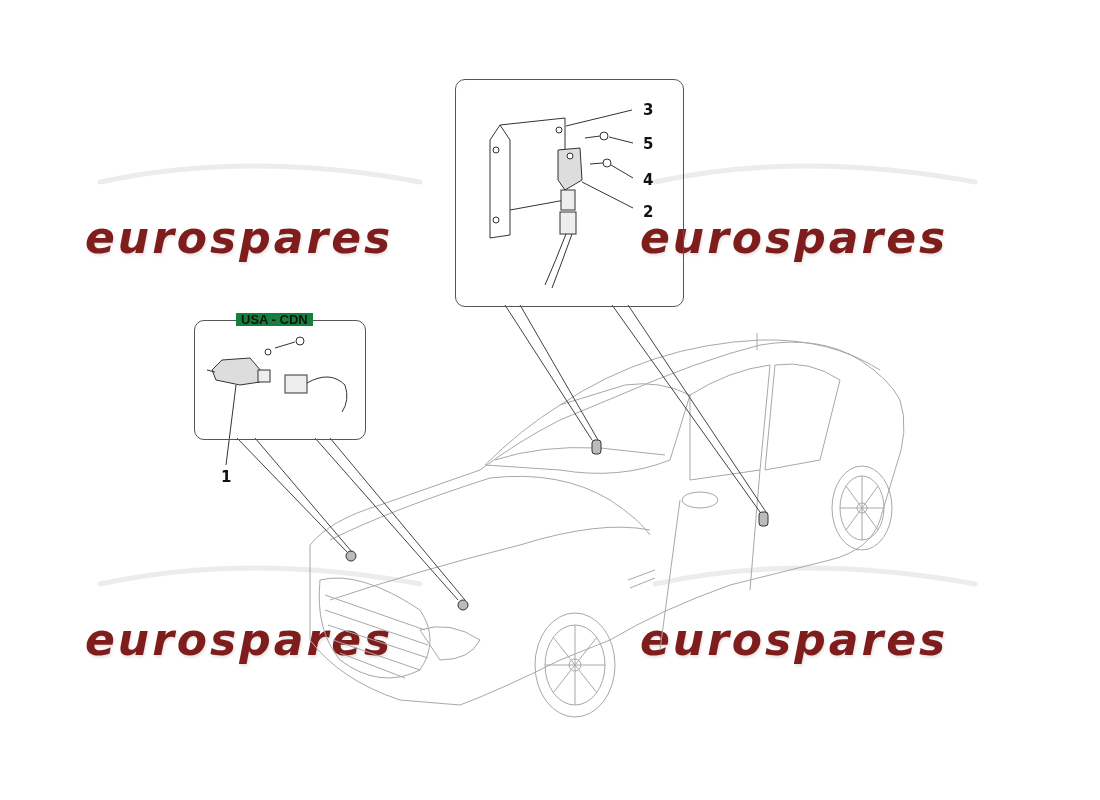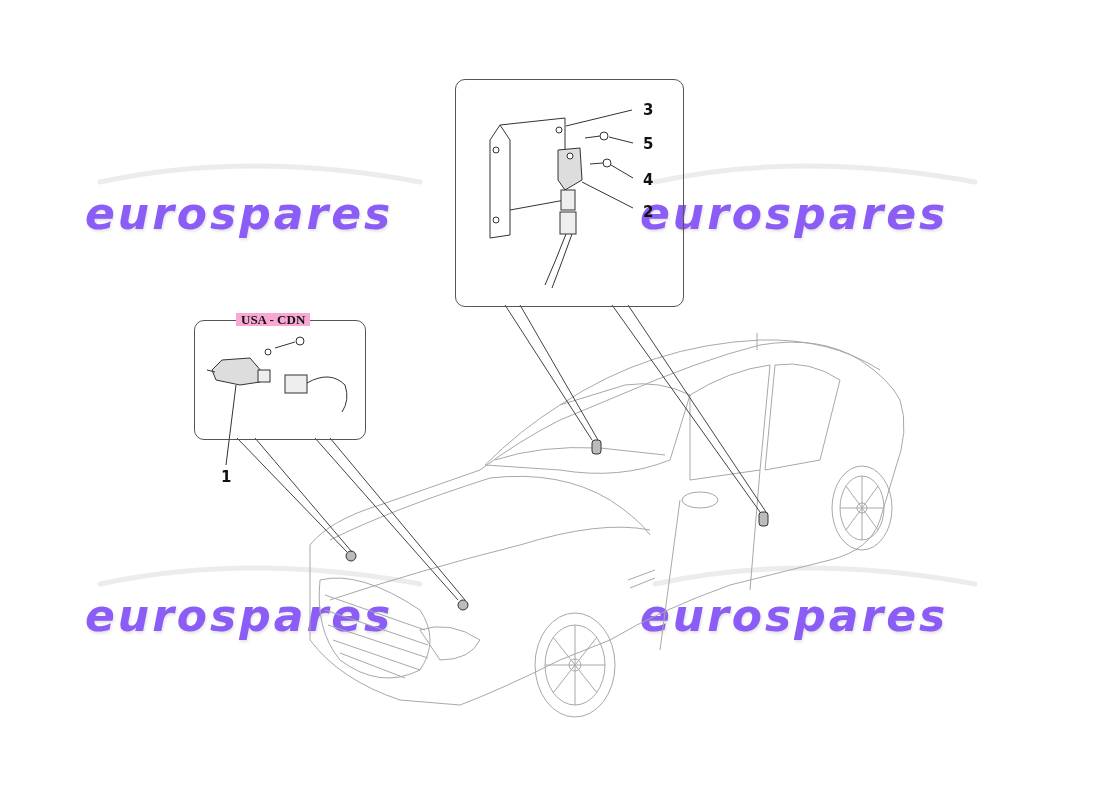--- a/index.html
+++ b/index.html
@@ -1,20 +1,20 @@
 <!DOCTYPE html>
 <html><head>
 <meta charset="utf-8">
 <style>
   html,body{margin:0;padding:0;background:#fff;}
   #stage{position:relative;width:1100px;height:800px;overflow:hidden;background:#ffffff;font-family:"DejaVu Sans",sans-serif;}
   svg{position:absolute;left:0;top:0;}
-  .wm{position:absolute;font-family:"DejaVu Sans",sans-serif;font-weight:bold;font-style:italic;font-size:44px;letter-spacing:3px;color:#8b5cf6;text-shadow:1px 2px 3px #e2e2e2;user-select:none;}
+  .wm{position:absolute;font-family:"DejaVu Sans",sans-serif;font-weight:bold;font-style:italic;font-size:44px;letter-spacing:3px;color:#7f1d1d;text-shadow:1px 2px 3px #e2e2e2;user-select:none;margin-top:24px;}
   .callout{position:absolute;font-family:"DejaVu Sans",sans-serif;font-weight:bold;font-size:15px;color:#111;line-height:1;}
-  .region-title{position:absolute;font-family:Liberation Serif, serif;font-weight:bold;font-size:13px;color:#111;background:#f9a8d4;padding:0 5px;line-height:1;text-align:right;}
+  .region-title{position:absolute;font-family:Liberation Sans, sans-serif;font-weight:bold;font-size:13px;color:#111;background:#15803d;padding:0 5px;line-height:1;text-align:right;}
   .inset{position:absolute;border:1px solid #555;border-radius:10px;}
 </style>
 </head>
 <body>
 
 <div id="stage">
 
   <div class="wm" style="left:85px;top:188px;">eurospares</div>
   <div class="wm" style="left:640px;top:188px;">eurospares</div>
   <div class="wm" style="left:85px;top:590px;">eurospares</div>

